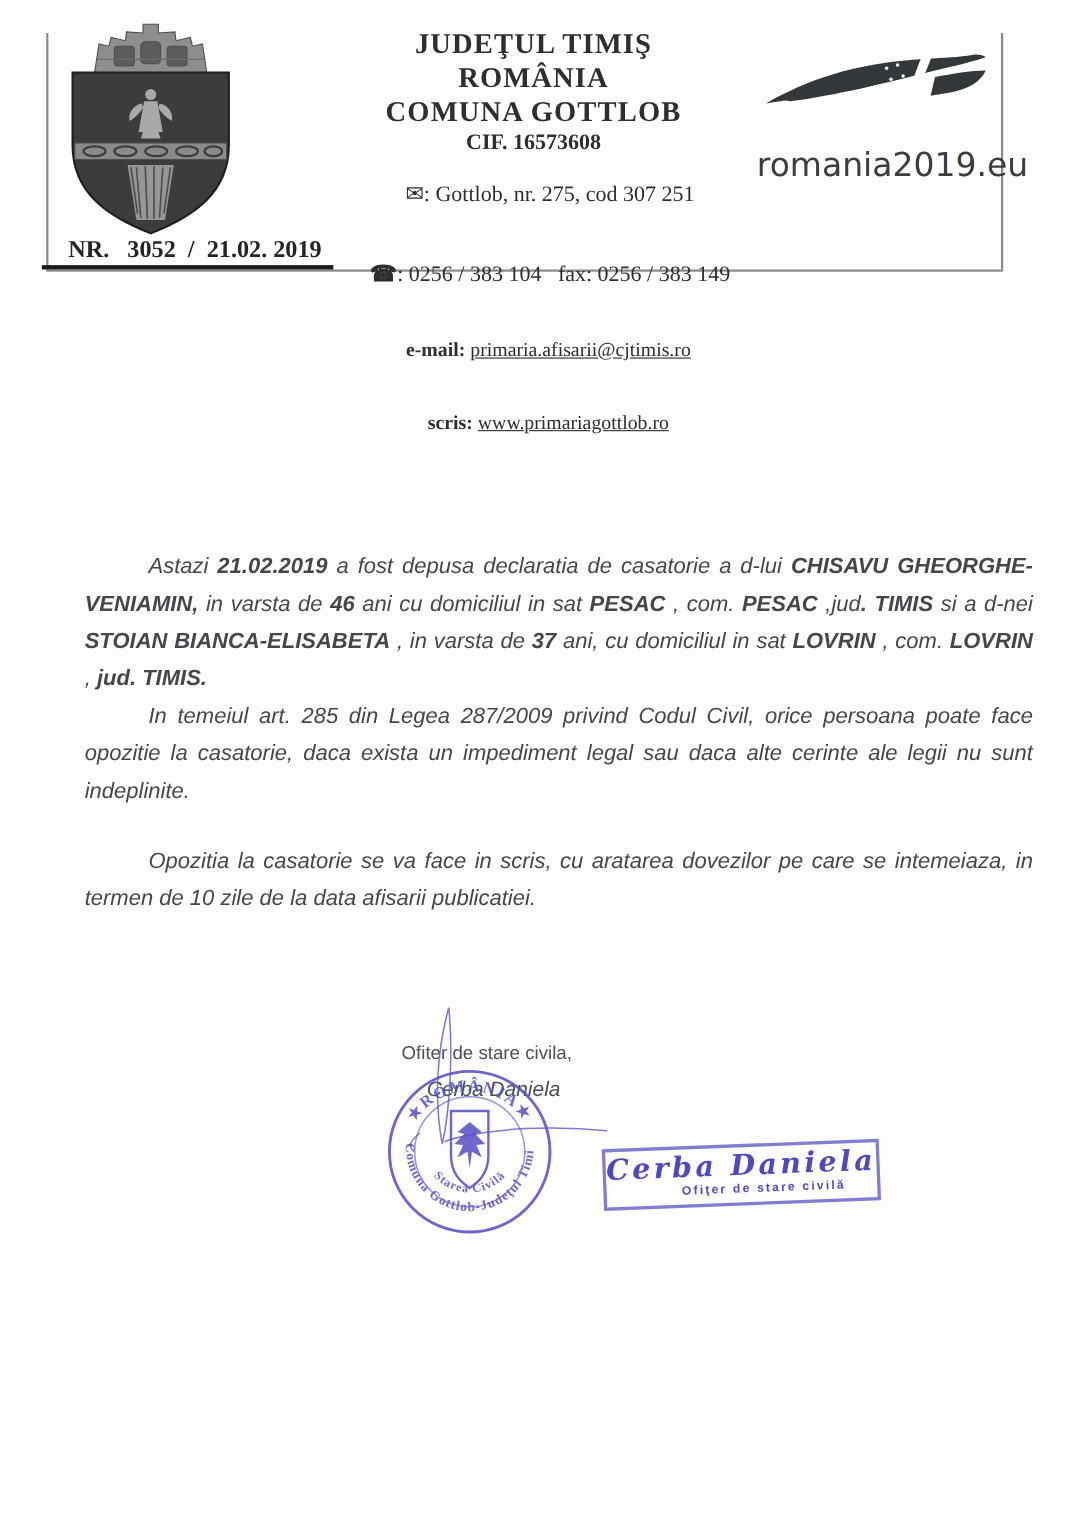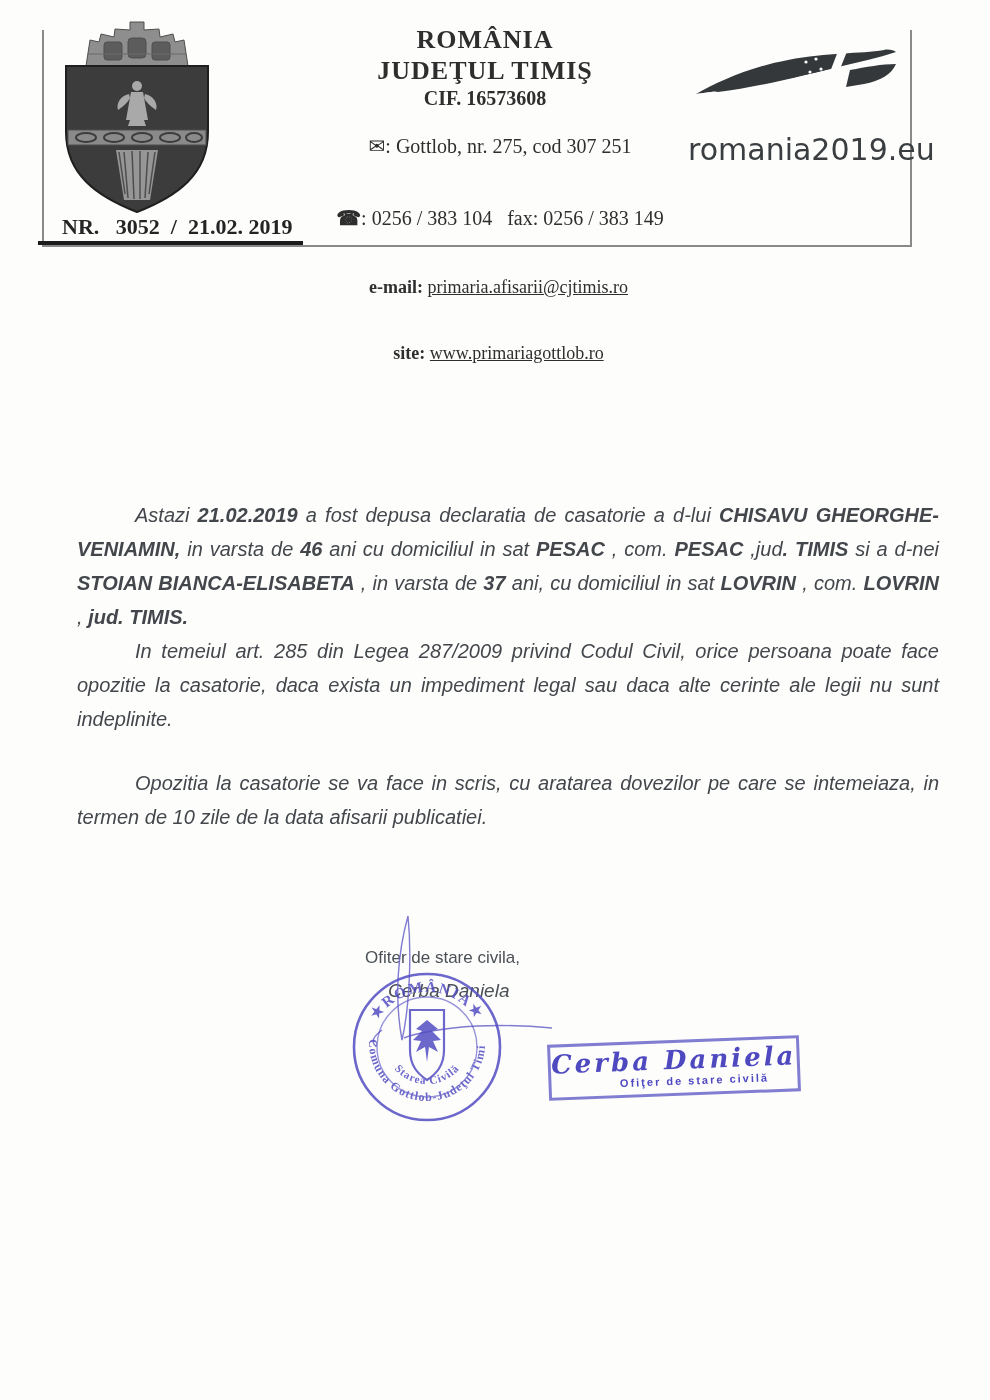--- a/index.html
+++ b/index.html
@@ -88,34 +88,35 @@
           <line x1="84" y1="137" x2="84" y2="185"></line>
           <line x1="92" y1="138" x2="89" y2="184"></line>
           <line x1="99" y1="138" x2="93" y2="180"></line>
           <line x1="63" y1="138" x2="69" y2="180"></line>
         </g>
       </g>
     </svg>
   </div>
 
   <div class="hdr-center">
+    <div class="hdr-big">JUDEŢUL  TIMIŞ</div>
     <div class="hdr-big">ROMÂNIA</div>
-    <div class="hdr-big">JUDEŢUL  TIMIŞ</div>
+    <div class="hdr-big">COMUNA GOTTLOB</div>
     <div class="hdr-mid" style="font-weight:bold;">CIF. 16573608</div>
     <div class="hdr-mid" style="font-weight:normal;">
       <span>✉</span><span>: Gottlob, nr. 275, cod 307 251</span>
     </div>
     <div class="hdr-mid" style="font-weight:normal;">
       <span style="font-weight:bold;">☎</span><span>: 0256 / 383 104   fax: 0256 / 383 149</span>
     </div>
     <div class="hdr-small">
       <span>e-mail: </span><a class="hdr-link" style="color:#2e2e2e;">primaria.afisarii@cjtimis.ro</a>
     </div>
     <div class="hdr-small">
-      <span>site: </span><a class="hdr-link" style="color:#2e2e2e;">www.primariagottlob.ro</a>
+      <span>scris: </span><a class="hdr-link" style="color:#2e2e2e;">www.primariagottlob.ro</a>
     </div>
   </div>
 
   <div class="logo">
     <svg width="218" height="62" viewBox="0 0 218 62">
       <path d="M8,46 C30,34 58,20 100,12 C140,4 172,6 196,2 C200,1 206,2 208,4 C190,10 170,14 150,19 C110,29 60,40 8,46 Z" fill="#34383b"></path>
       <path d="M8,46 C50,40 100,32 144,24 C120,33 80,44 42,48 C28,49 14,48 8,46 Z" fill="#fdfdfc" opacity="0.9"></path>
       <path d="M20,42 C60,34 110,24 160,16 C120,27 70,39 30,44 Z" fill="#34383b"></path>
       <path d="M150,3 L160,1 L142,46 L133,48 Z" fill="#fdfdfc"></path>
       <path d="M162,22 C178,19 194,16 208,16 C204,26 192,33 176,36 L158,39 Z" fill="#34383b"></path>

